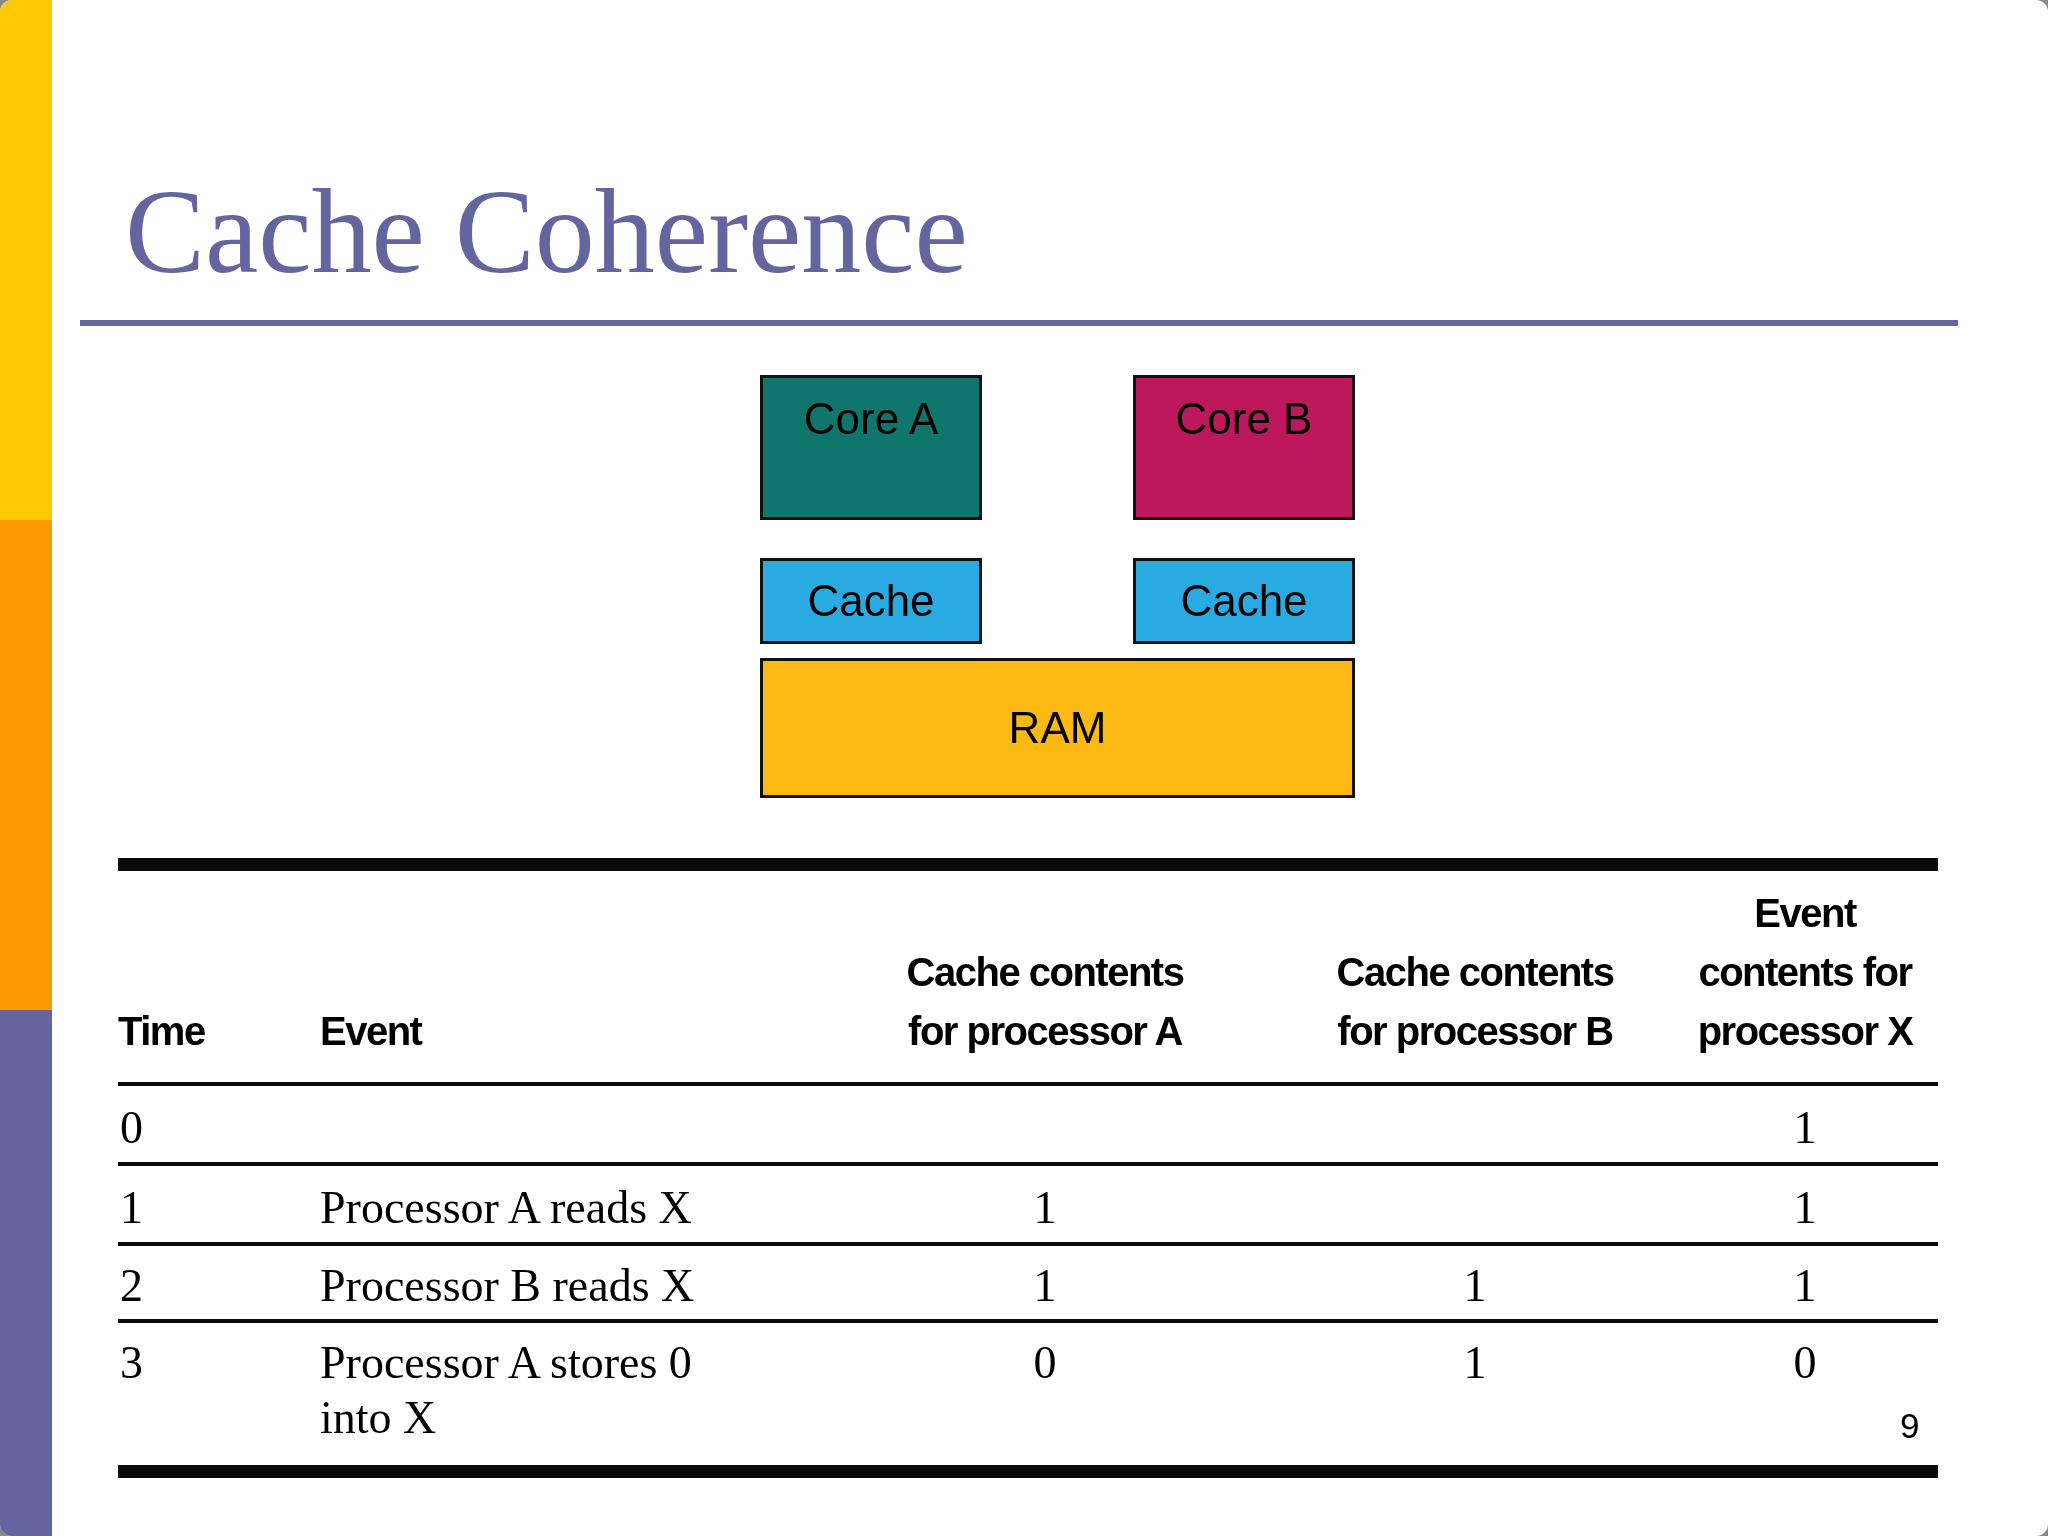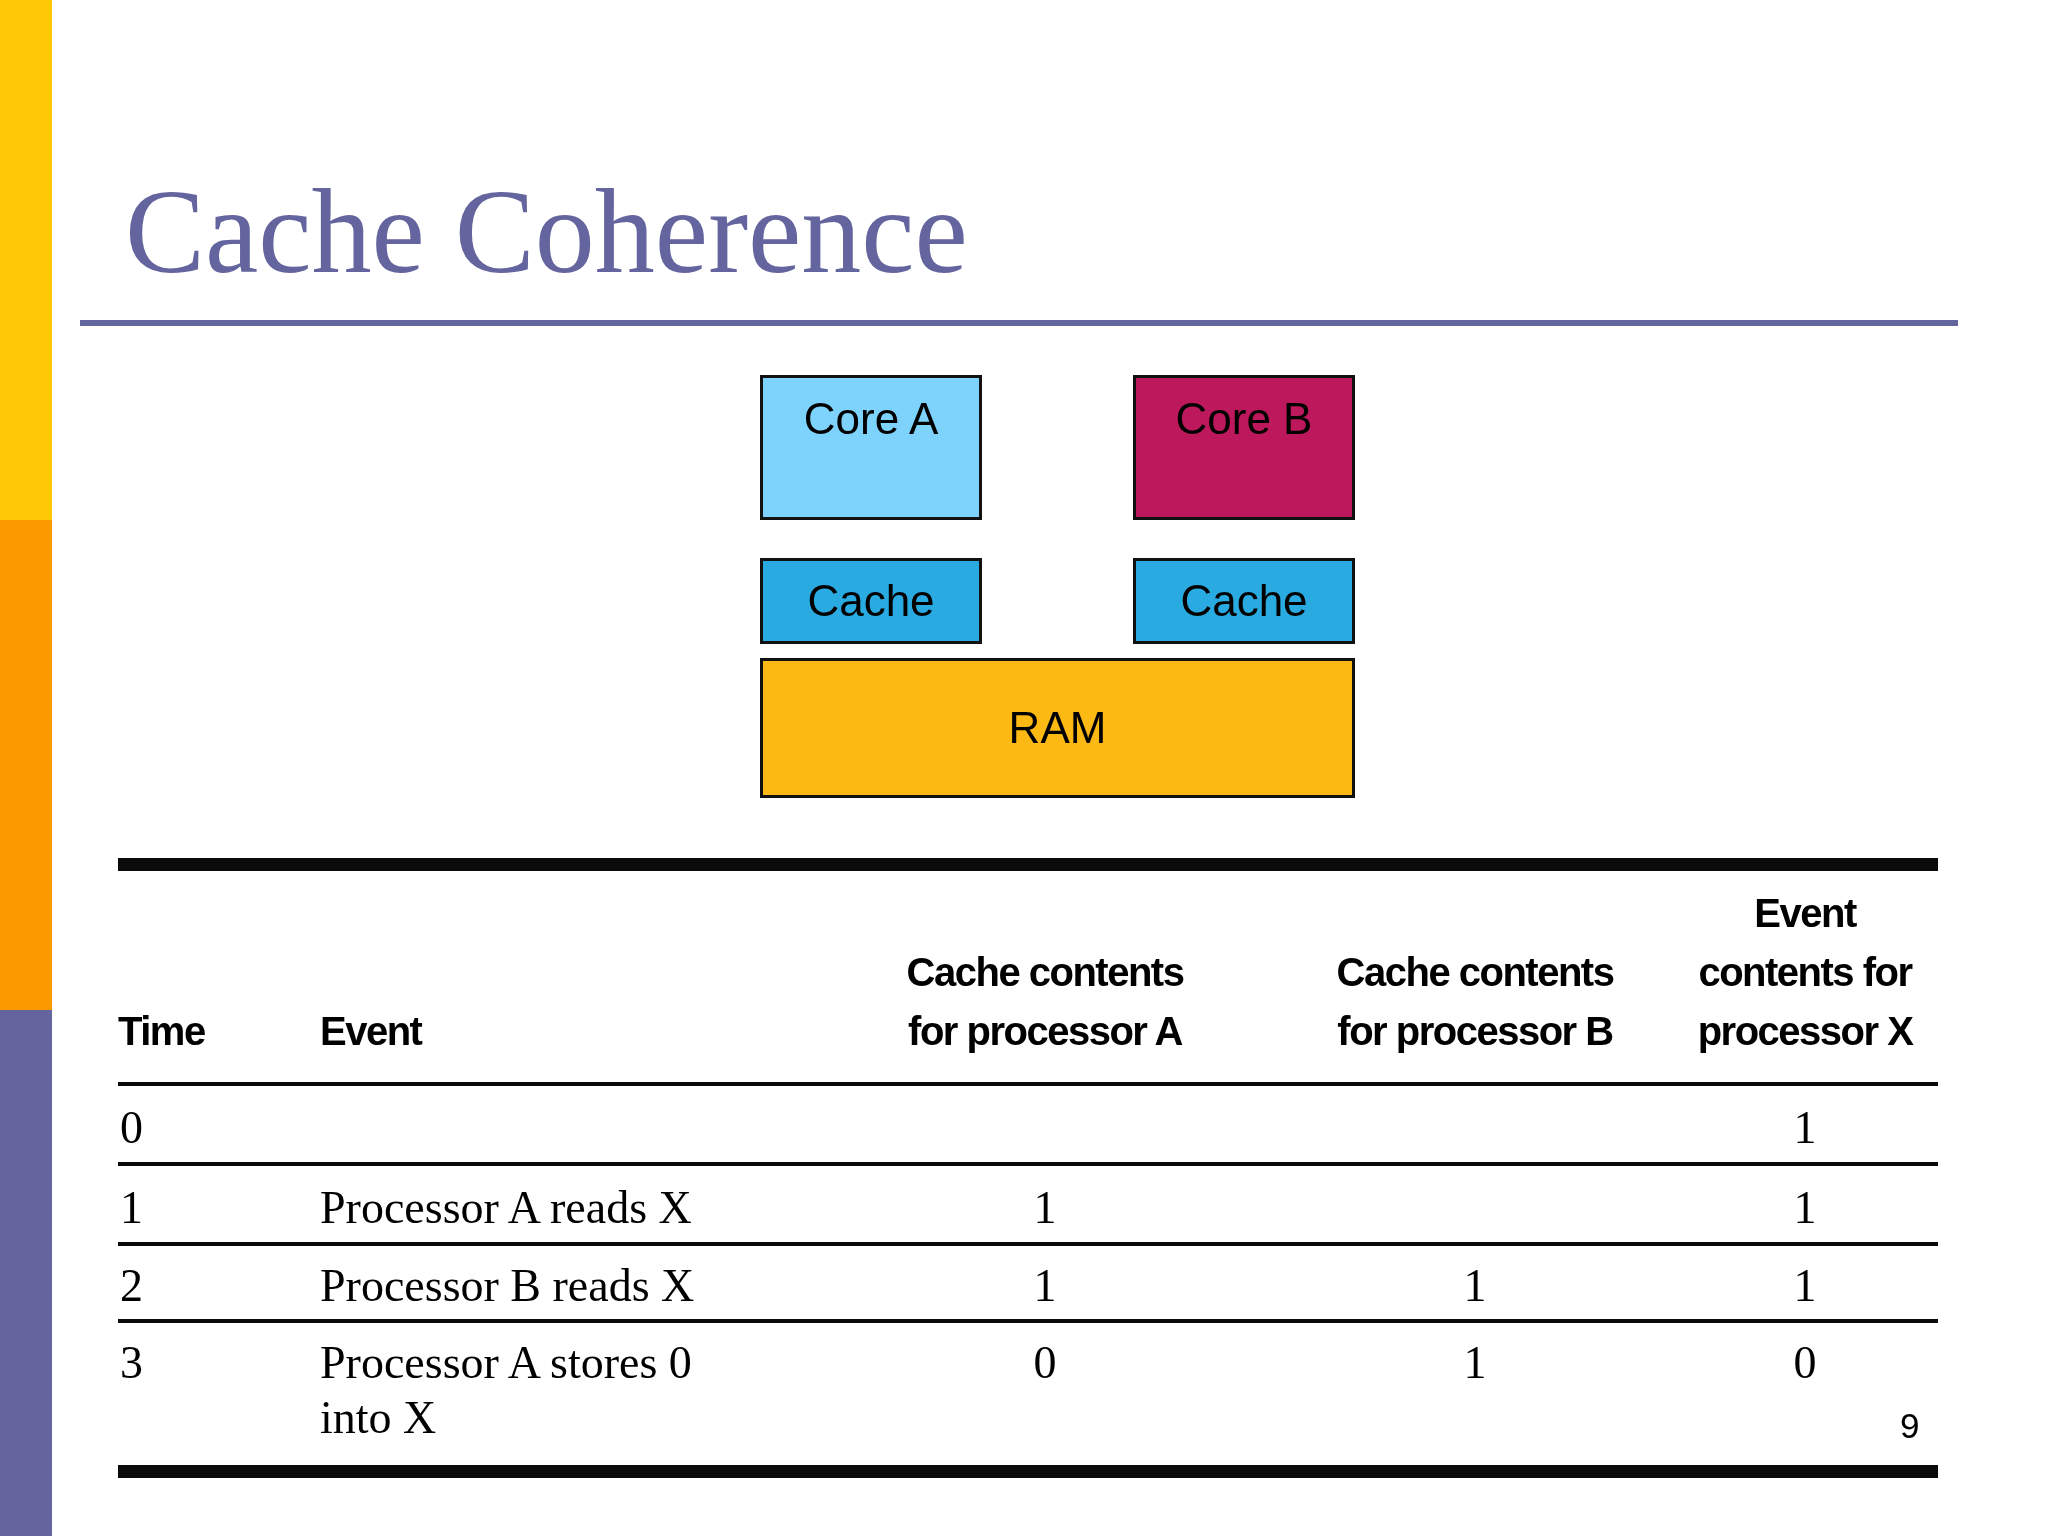--- a/index.html
+++ b/index.html
@@ -2,20 +2,21 @@
 <html><head>
 <meta charset="utf-8">
 <style>
   html,body{margin:0;padding:0;background:#888;}
   #slide{
     position:relative;
     width:2048px;height:1536px;
     background:#ffffff;
     overflow:hidden;
     font-family:"Liberation Sans", sans-serif;
+    border-radius:12px;
   }
   
   .bar-seg{position:absolute;left:0;width:52px;}
   #bar-yellow{top:0;height:520px;background:#FFC905;}
   #bar-orange{top:520px;height:490px;background:#FB9900;}
   #bar-purple{top:1010px;height:526px;background:#64659E;}
 
   
   #title{
     position:absolute;left:125px;top:172px;
@@ -34,21 +35,21 @@
     position:absolute;
     border:3px solid #111111;
     box-sizing:border-box;
     display:flex;justify-content:center;
     color:#000;
     font-size:44px;
     font-family:"Liberation Sans", sans-serif;
   }
   .dbox.top-label{align-items:flex-start;padding-top:16px;}
   .dbox.center-label{align-items:center;}
-  #core-a{left:760px;top:375px;width:222px;height:145px;background:#7dd3fc;}
+  #core-a{left:760px;top:375px;width:222px;height:145px;background:#0f766e;}
   #core-b{left:1133px;top:375px;width:222px;height:145px;background:#be185d;}
   #cache-a{left:760px;top:558px;width:222px;height:86px;background:#29ABE2;}
   #cache-b{left:1133px;top:558px;width:222px;height:86px;background:#29ABE2;}
   #ram{left:760px;top:658px;width:595px;height:140px;background:#FCB813;}
 
   
   .hline{position:absolute;left:118px;width:1820px;background:#0a0a0a;}
   .thick{height:13px;}
   .thin{height:4px;}
   #tline-top{top:858px;}

